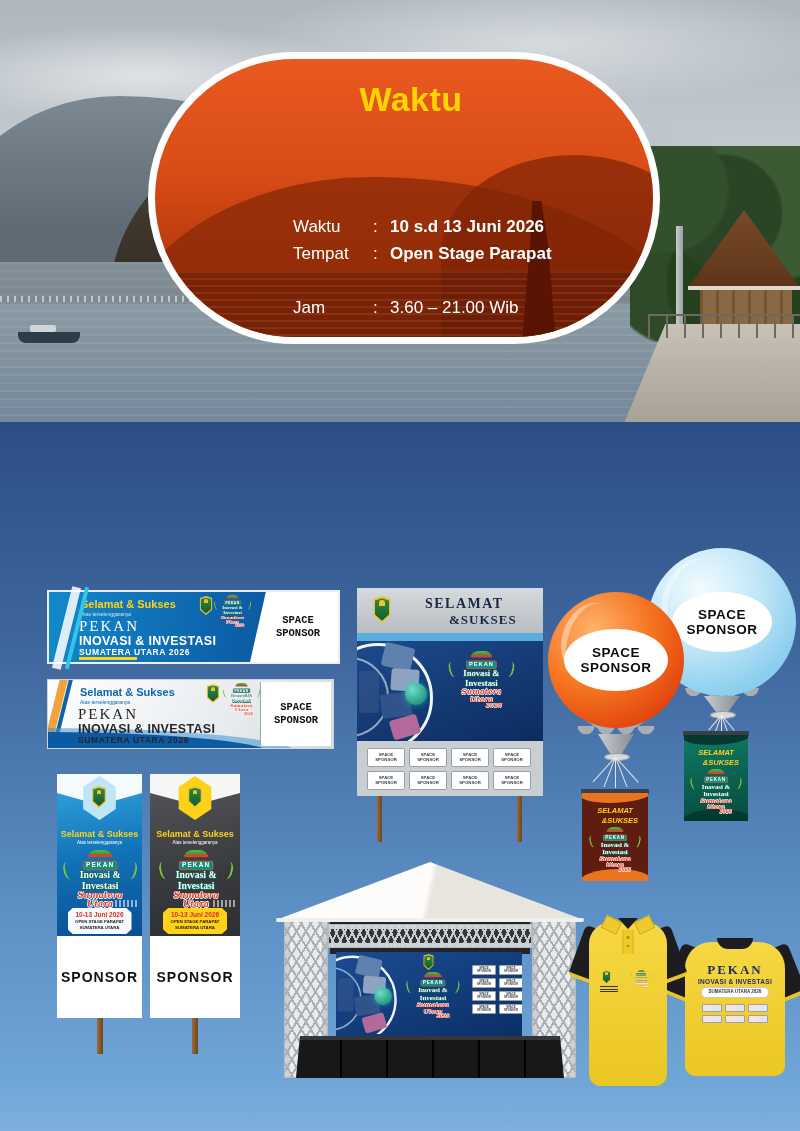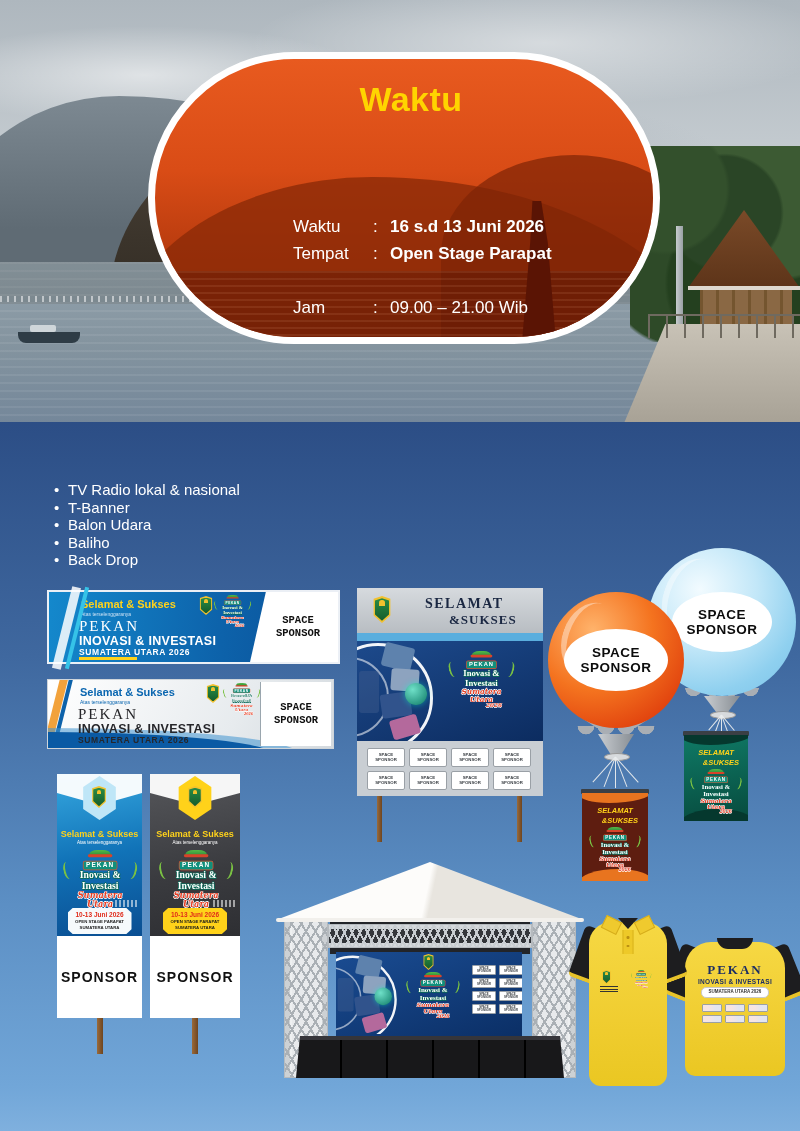--- a/index.html
+++ b/index.html
@@ -288,41 +288,34 @@
     <div class="pm1"></div>
     <div class="pm2"></div>
     <div class="pwater"></div>
     <div class="statue"></div>
     <div class="pill-title">
       <div class="t1">Waktu</div>
     </div>
     <div class="prow" style="left:0;top:159px;width:100%;height:20px;">
       <span class="plabel">Waktu</span>
       <span class="pcolon">:</span>
-      <span class="pvalue bold">16 s.d 13 Juni 2026</span>
+      <span class="pvalue bold">10 s.d 13 Juni 2026</span>
     </div>
     <div class="prow" style="left:0;top:186px;width:100%;height:20px;">
       <span class="plabel">Tempat</span>
       <span class="pcolon">:</span>
       <span class="pvalue bold">Open Stage Parapat</span>
     </div>
     <div class="prow" style="left:0;top:240px;width:100%;height:20px;">
       <span class="plabel">Jam</span>
       <span class="pcolon">:</span>
-      <span class="pvalue">09.00  –  21.00 Wib</span>
-    </div>
-  </div>
-
-  <ul class="bullets">
-      <li>TV Radio lokal &amp; nasional</li>
-      <li>T-Banner</li>
-      <li>Balon Udara</li>
-      <li>Baliho</li>
-      <li>Back Drop</li>
-    </ul>
+      <span class="pvalue">3.60  –  21.00 Wib</span>
+    </div>
+  </div>
+
 
   <div class="banner1">
     <div class="b-congrats">Selamat &amp; Sukses</div>
     <div class="b-tag">Atas terselenggaranya</div>
     <div class="b-pekan">PEKAN</div>
     <div class="b-l2">INOVASI &amp; INVESTASI</div>
     <div class="b-l3">SUMATERA UTARA 2026</div>
     <div class="b-ybar"></div>
     <span class="crest" style="left:149px;top:4px;width:16px;height:19px;">
         <i></i>

